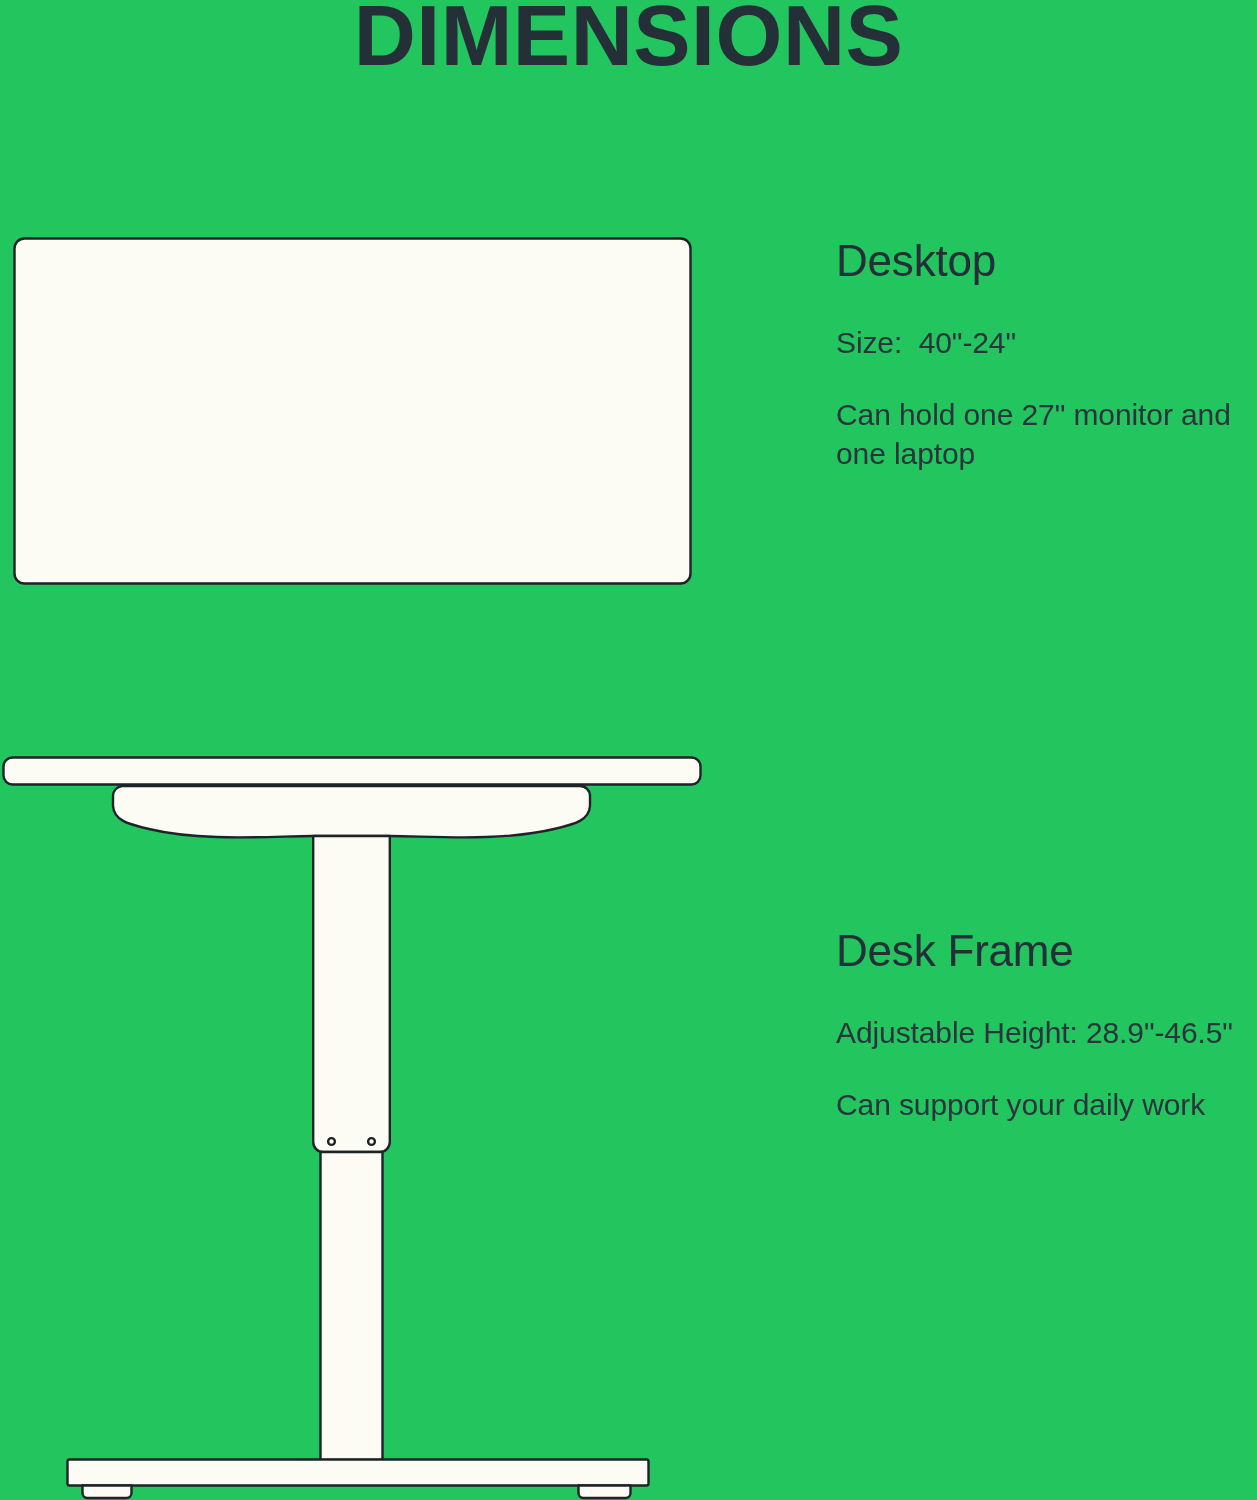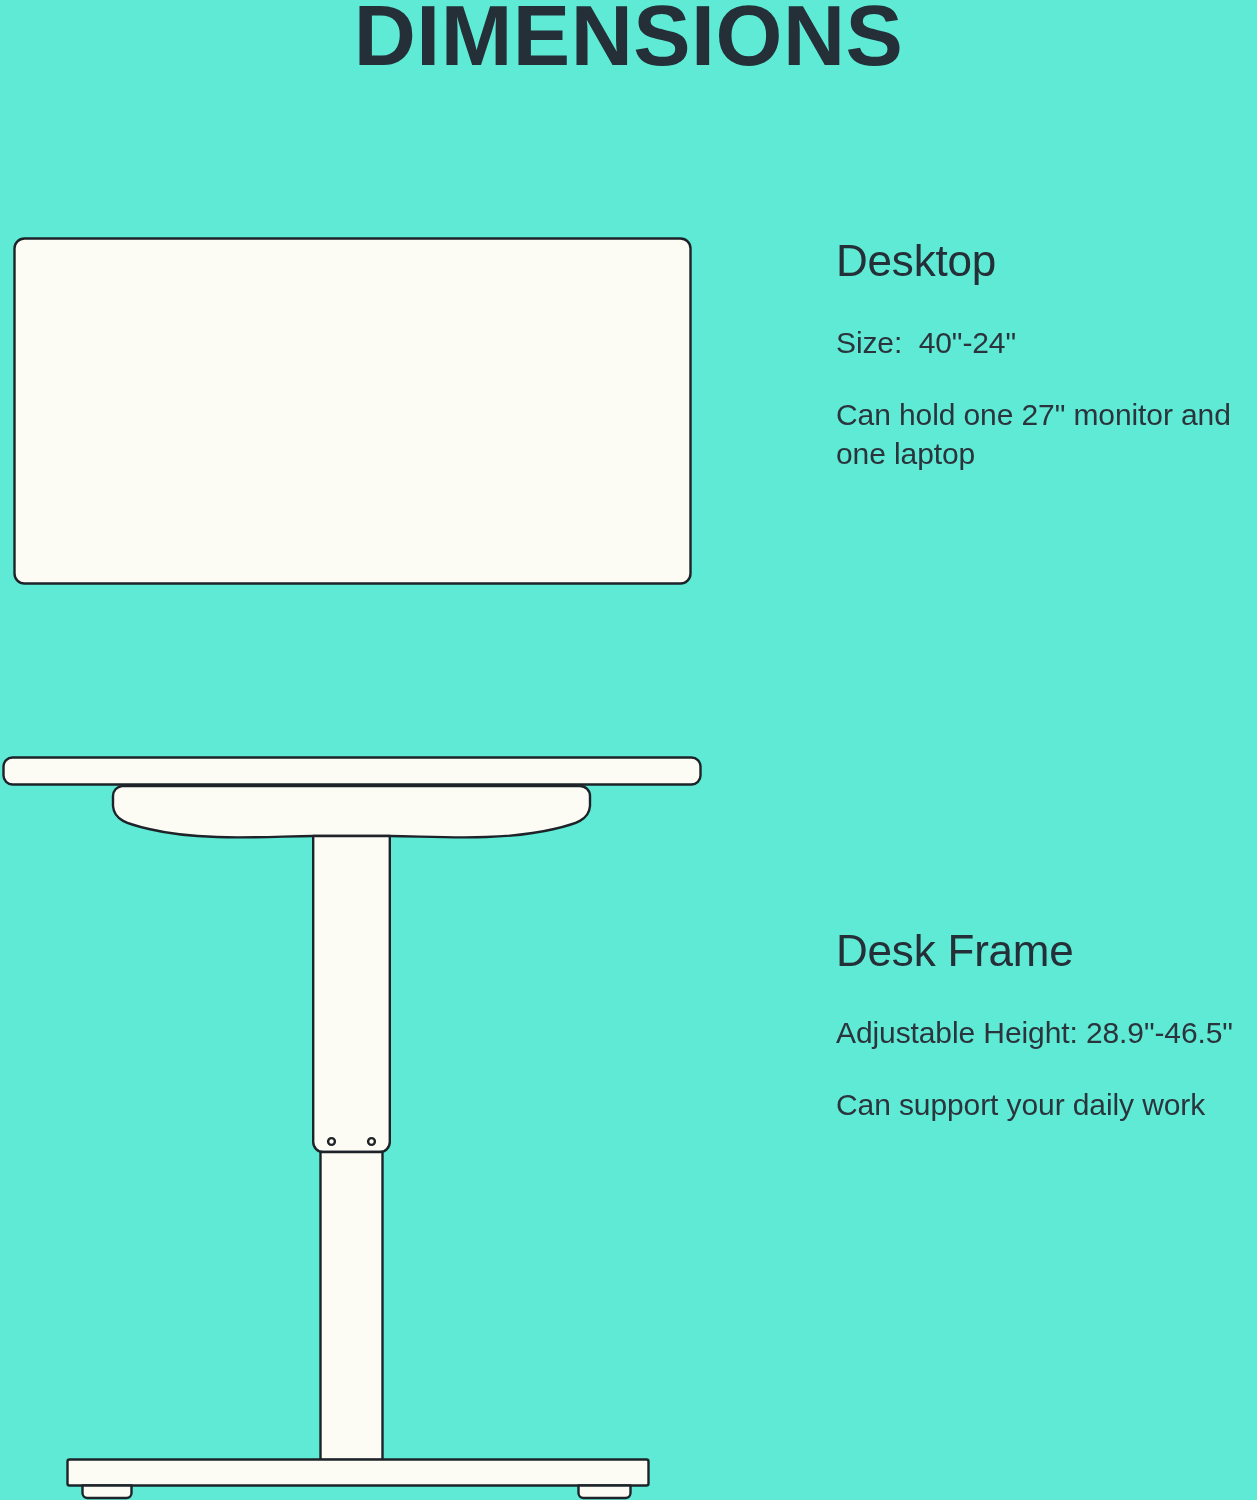--- a/index.html
+++ b/index.html
@@ -70,21 +70,21 @@
     margin: 0 0 32px 0;
     color: #2b343c;
     letter-spacing: -0.1px;
     white-space: pre-wrap;
   }
   .info-line:last-child { margin-bottom: 0; }
 </style>
 </head>
 <body style="background: rgb(252, 252, 244);">
 
-<div id="page" style="background: #5eead4;">
+<div id="page" style="background: #22c55e;">
 
   <div id="title">DIMENSIONS</div>
 
   <svg id="drawing" viewBox="0 0 1257 1500" width="1257" height="1500">
 
     <g fill="none" stroke="#1d2328" stroke-width="2.4" stroke-linejoin="round" stroke-linecap="round">
 
       <rect x="14.5" y="238.5" width="676" height="345" rx="10" ry="10" fill="#fcfcf4"></rect>
 
       <rect x="3.5" y="757.5" width="697" height="27" rx="9" ry="9" fill="#fcfcf4"></rect>

